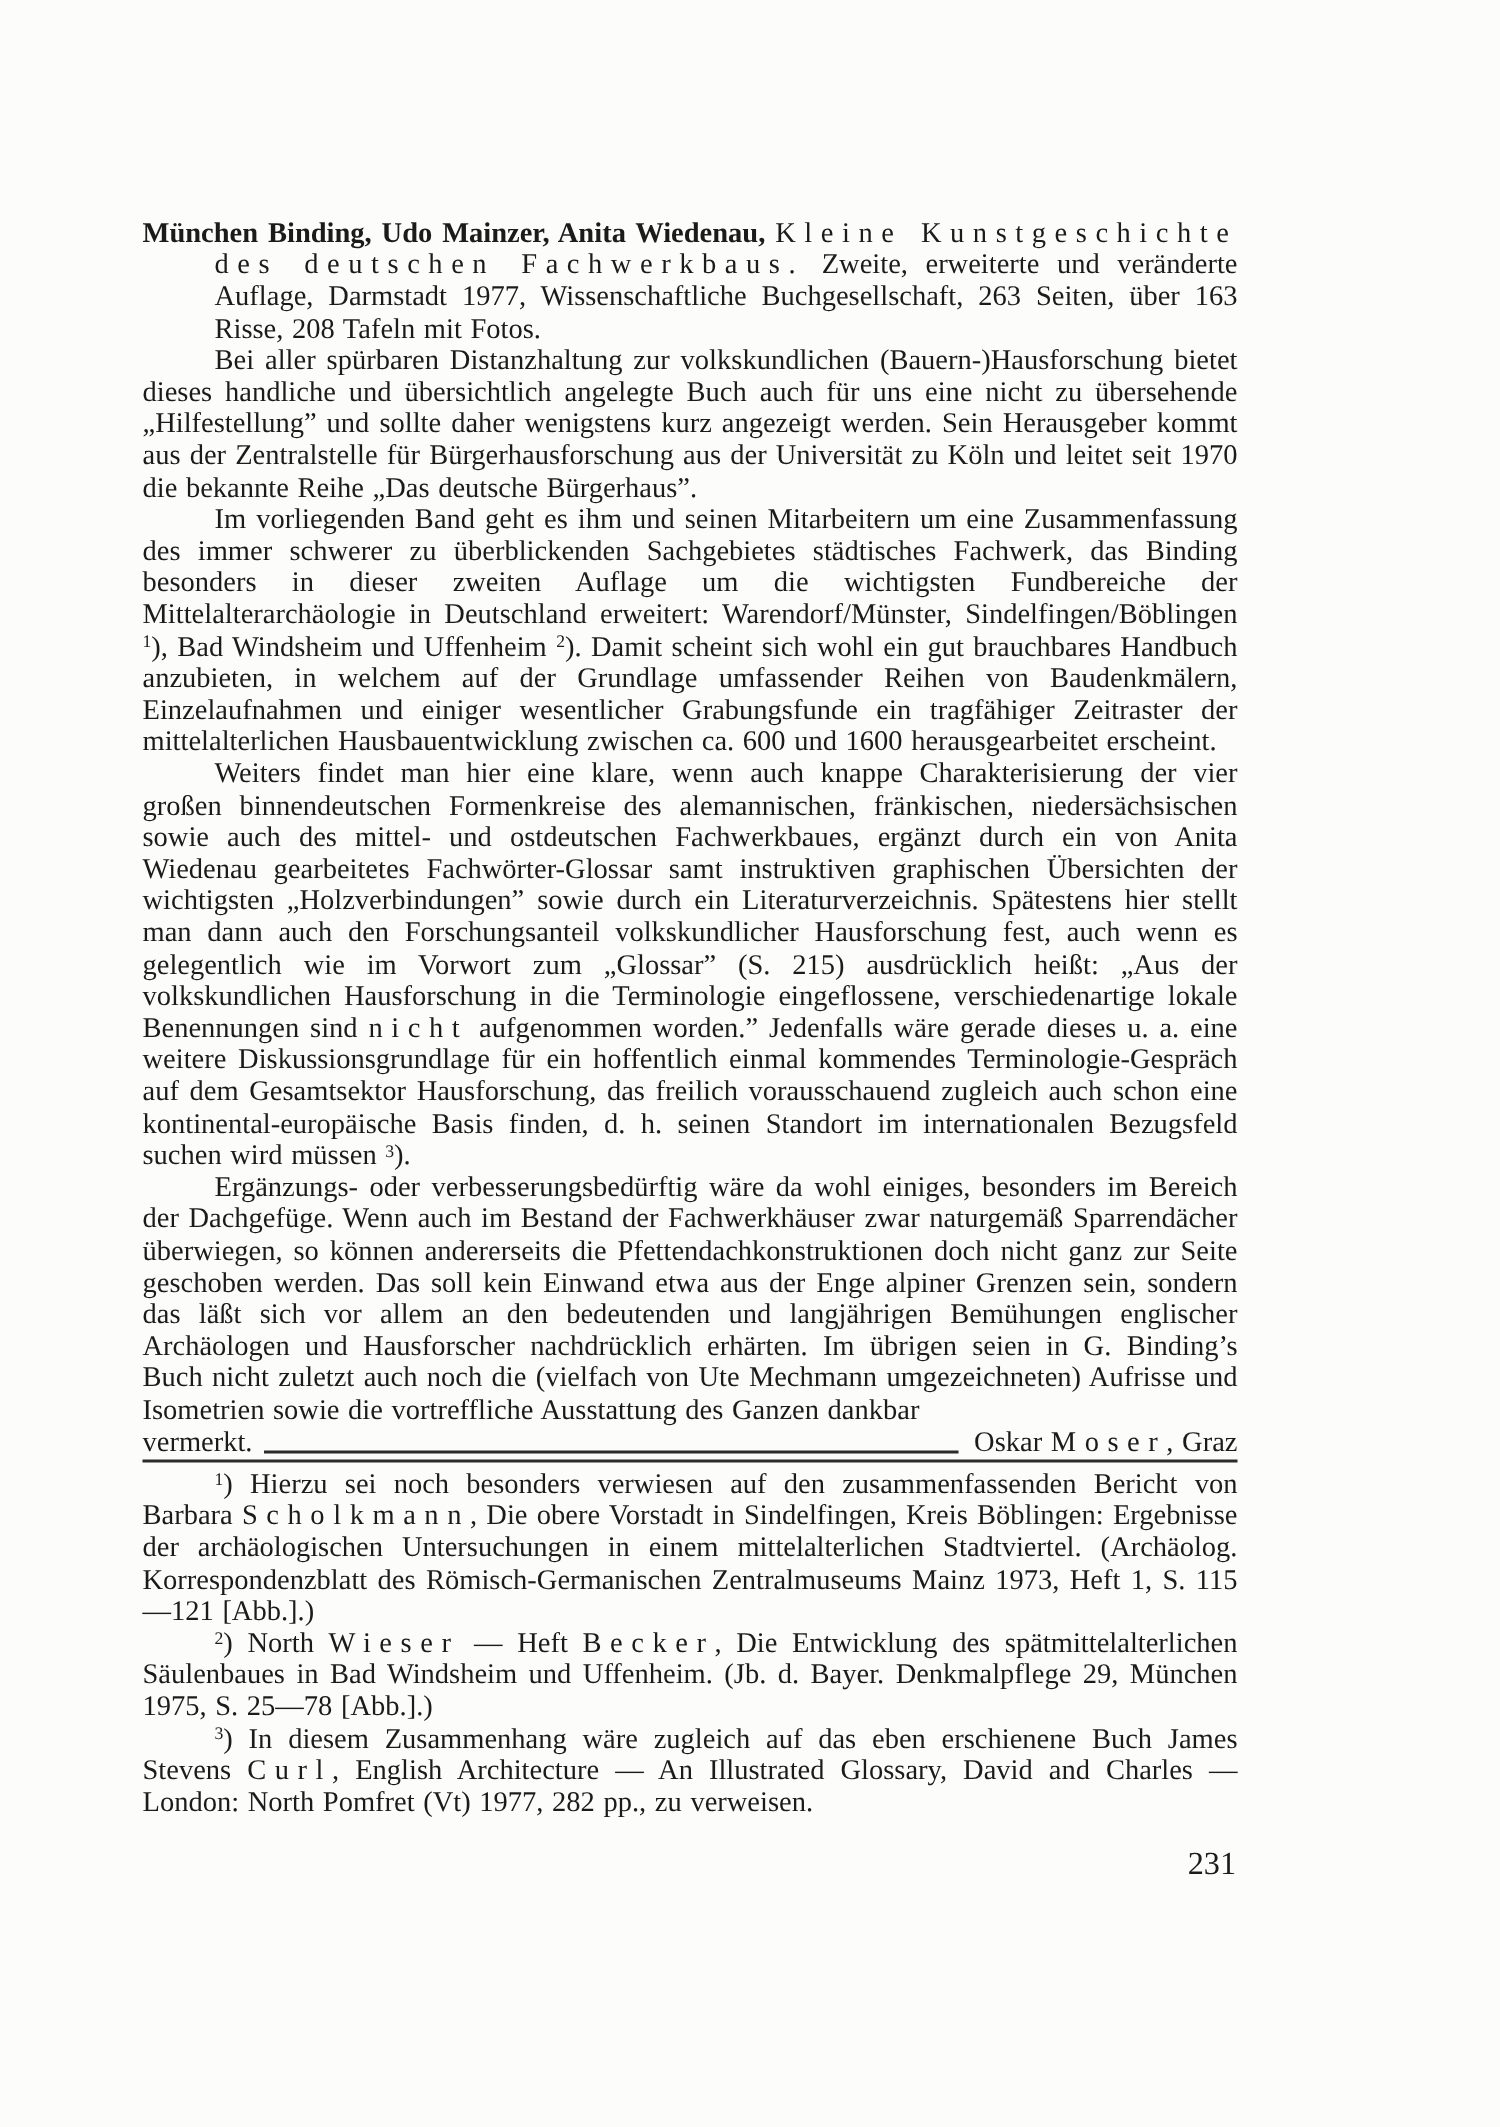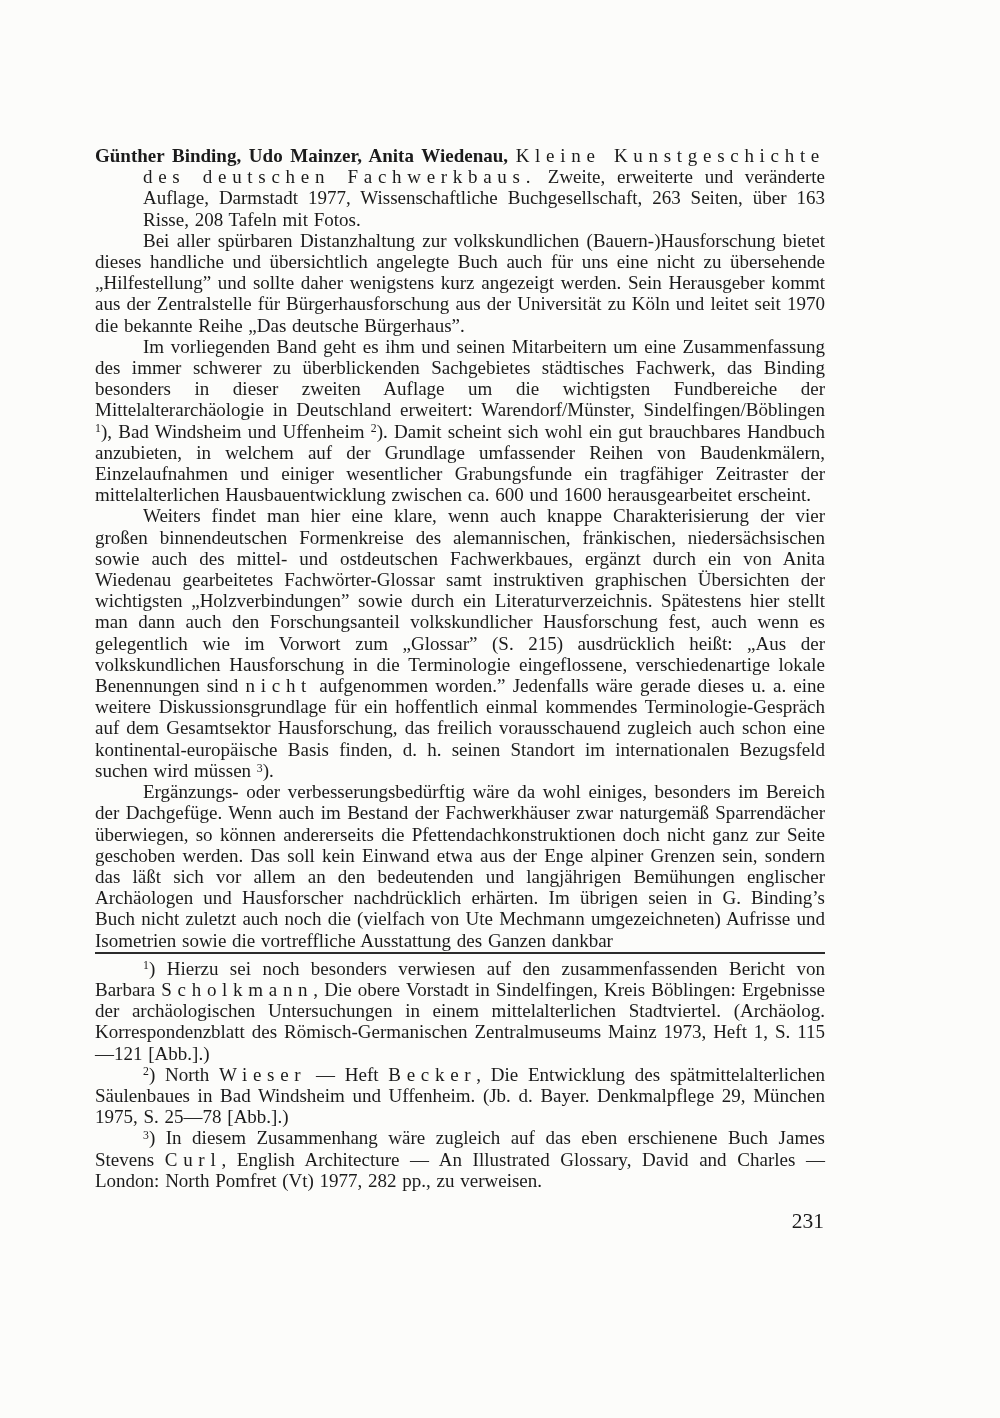--- a/index.html
+++ b/index.html
@@ -69,30 +69,35 @@
     margin-top: 20px;
     padding-right: 1px;
   }
 </style>
 </head>
 <body>
 
 <div class="page">
   <div class="column">
 
-    <p class="entry-heading"><span class="bold">Günther Binding, Udo Mainzer, Anita Wiedenau, </span><span class="spaced">Kleine Kunstgeschichte des deutschen Fachwerkbaus.</span><span> Zweite, erweiterte und veränderte Auflage, Darmstadt 1977, Wissenschaftliche Buchgesellschaft, 263 Seiten, über 163 Risse, 208 Tafeln mit Fotos.</span></p>
+    <p class="entry-heading"><span class="bold">München Binding, Udo Mainzer, Anita Wiedenau, </span><span class="spaced">Kleine Kunstgeschichte des deutschen Fachwerkbaus.</span><span> Zweite, erweiterte und veränderte Auflage, Darmstadt 1977, Wissenschaftliche Buchgesellschaft, 263 Seiten, über 163 Risse, 208 Tafeln mit Fotos.</span></p>
 
     <p class="body-par"><span>Bei aller spürbaren Distanzhaltung zur volkskundlichen (Bauern-)Hausforschung bietet dieses handliche und übersichtlich angelegte Buch auch für uns eine nicht zu übersehende „Hilfestellung” und sollte daher wenigstens kurz angezeigt werden. Sein Herausgeber kommt aus der Zentralstelle für Bürgerhausforschung aus der Universität zu Köln und leitet seit 1970 die bekannte Reihe „Das deutsche Bürgerhaus”.</span></p>
 
     <p class="body-par"><span>Im vorliegenden Band geht es ihm und seinen Mitarbeitern um eine Zusammenfassung des immer schwerer zu überblickenden Sachgebietes städtisches Fachwerk, das Binding besonders in dieser zweiten Auflage um die wichtigsten Fundbereiche der Mittelalterarchäologie in Deutschland erweitert: Warendorf/Münster, Sindelfingen/Böblingen </span><sup class="fnmark">1</sup><span>), Bad Windsheim und Uffenheim </span><sup class="fnmark">2</sup><span>). Damit scheint sich wohl ein gut brauchbares Handbuch anzubieten, in welchem auf der Grundlage umfassender Reihen von Baudenkmälern, Einzelaufnahmen und einiger wesentlicher Grabungsfunde ein tragfähiger Zeitraster der mittelalterlichen Hausbauentwicklung zwischen ca. 600 und 1600 herausgearbeitet erscheint.</span></p>
 
     <p class="body-par"><span>Weiters findet man hier eine klare, wenn auch knappe Charakterisierung der vier großen binnendeutschen Formenkreise des alemannischen, fränkischen, niedersächsischen sowie auch des mittel- und ostdeutschen Fachwerkbaues, ergänzt durch ein von Anita Wiedenau gearbeitetes Fachwörter-Glossar samt instruktiven graphischen Übersichten der wichtigsten „Holzverbindungen” sowie durch ein Literaturverzeichnis. Spätestens hier stellt man dann auch den Forschungsanteil volkskundlicher Hausforschung fest, auch wenn es gelegentlich wie im Vorwort zum „Glossar” (S. 215) ausdrücklich heißt: „Aus der volkskundlichen Hausforschung in die Terminologie eingeflossene, verschiedenartige lokale Benennungen sind </span><span class="spaced">nicht</span><span> aufgenommen worden.” Jedenfalls wäre gerade dieses u. a. eine weitere Diskussionsgrundlage für ein hoffentlich einmal kommendes Terminologie-Gespräch auf dem Gesamtsektor Hausforschung, das freilich vorausschauend zugleich auch schon eine kontinental-europäische Basis finden, d. h. seinen Standort im internationalen Bezugsfeld suchen wird müssen </span><sup class="fnmark">3</sup><span>).</span></p>
 
     <p class="body-par"><span>Ergänzungs- oder verbesserungsbedürftig wäre da wohl einiges, besonders im Bereich der Dachgefüge. Wenn auch im Bestand der Fachwerkhäuser zwar naturgemäß Sparrendächer überwiegen, so können andererseits die Pfettendachkonstruktionen doch nicht ganz zur Seite geschoben werden. Das soll kein Einwand etwa aus der Enge alpiner Grenzen sein, sondern das läßt sich vor allem an den bedeutenden und langjährigen Bemühungen englischer Archäologen und Hausforscher nachdrücklich erhärten. Im übrigen seien in G. Binding’s Buch nicht zuletzt auch noch die (vielfach von Ute Mechmann umgezeichneten) Aufrisse und Isometrien sowie die vortreffliche Ausstattung des Ganzen dankbar</span></p>
 
+    <div class="signature-row">
+      <span class="closing-word">vermerkt.</span>
+      <span class="signature-fill"></span>
+      <span class="signature-name"><span>Oskar </span><span class="spaced">Moser</span><span>, Graz</span></span>
+    </div>
 
     <hr class="footnote-separator">
 
     <p class="footnote-par"><sup class="fnmark">1</sup><span>) Hierzu sei noch besonders verwiesen auf den zusammenfassenden Bericht von Barbara </span><span class="spaced">Scholkmann</span><span>, Die obere Vorstadt in Sindelfingen, Kreis Böblingen: Ergebnisse der archäologischen Untersuchungen in einem mittelalterlichen Stadtviertel. (Archäolog. Korrespondenzblatt des Römisch-Germanischen Zentralmuseums Mainz 1973, Heft 1, S. 115—121 [Abb.].)</span></p>
 
     <p class="footnote-par"><sup class="fnmark">2</sup><span>) North </span><span class="spaced">Wieser</span><span> — Heft </span><span class="spaced">Becker</span><span>, Die Entwicklung des spätmittelalterlichen Säulenbaues in Bad Windsheim und Uffenheim. (Jb. d. Bayer. Denkmalpflege 29, München 1975, S. 25—78 [Abb.].)</span></p>
 
     <p class="footnote-par"><sup class="fnmark">3</sup><span>) In diesem Zusammenhang wäre zugleich auf das eben erschienene Buch James Stevens </span><span class="spaced">Curl</span><span>, English Architecture — An Illustrated Glossary, David and Charles — London: North Pomfret (Vt) 1977, 282 pp., zu verweisen.</span></p>
 
     <div class="page-number">231</div>

